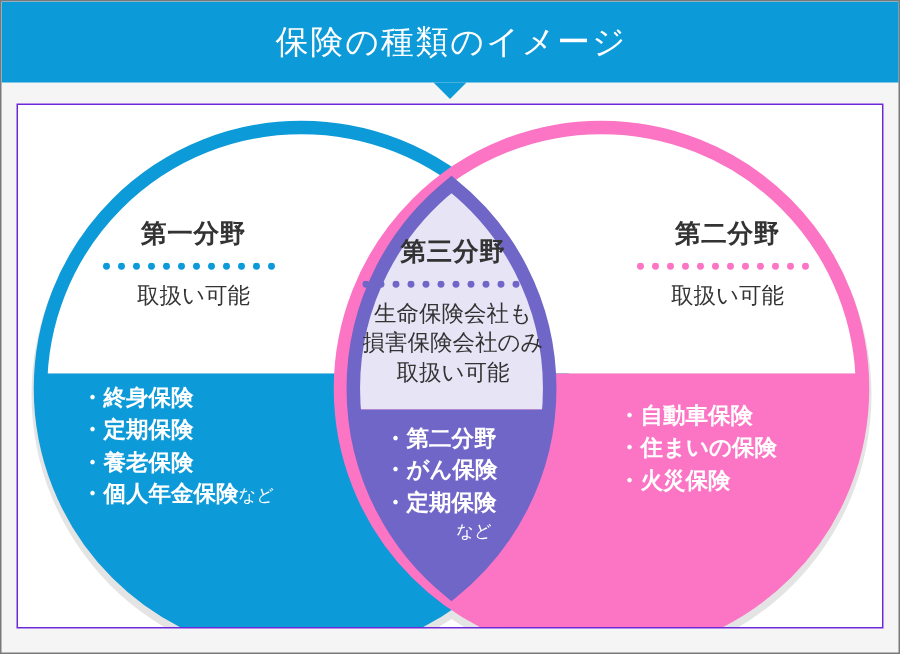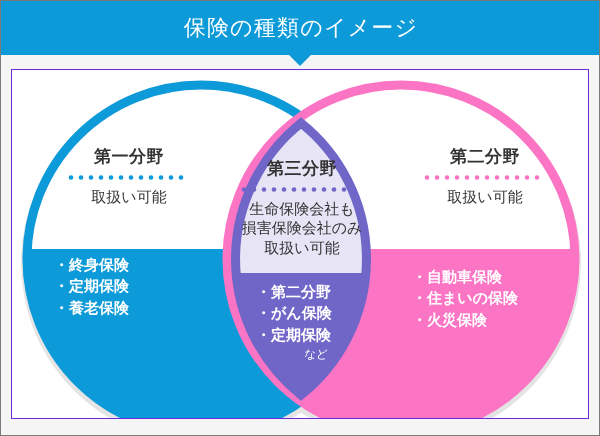--- a/index.html
+++ b/index.html
@@ -187,20 +187,21 @@
             <circle cx="113" cy="2.5" r="2.3"></circle>
         </g>
       </svg>
       <div class="desc">取扱い可能</div>
     </div>
 
     <div class="txt list" style="left:42px; top:185px; width:175px;">
       <div>・終身保険</div>
       <div>・定期保険</div>
       <div>・養老保険</div>
+      <div><span>・個人年金保険</span><span class="nado">など</span></div>
     </div>
 
     <div class="txt" style="left:212px; top:88px; width:156px;">
       <div class="heading">第三分野</div>
       <svg class="dots" width="122" height="5" viewBox="0 0 122 5">
         <g fill="#7066c8">
           <circle cx="3" cy="2.5" r="2.3"></circle>
             <circle cx="13" cy="2.5" r="2.3"></circle>
             <circle cx="23" cy="2.5" r="2.3"></circle>
           <circle cx="33" cy="2.5" r="2.3"></circle>

